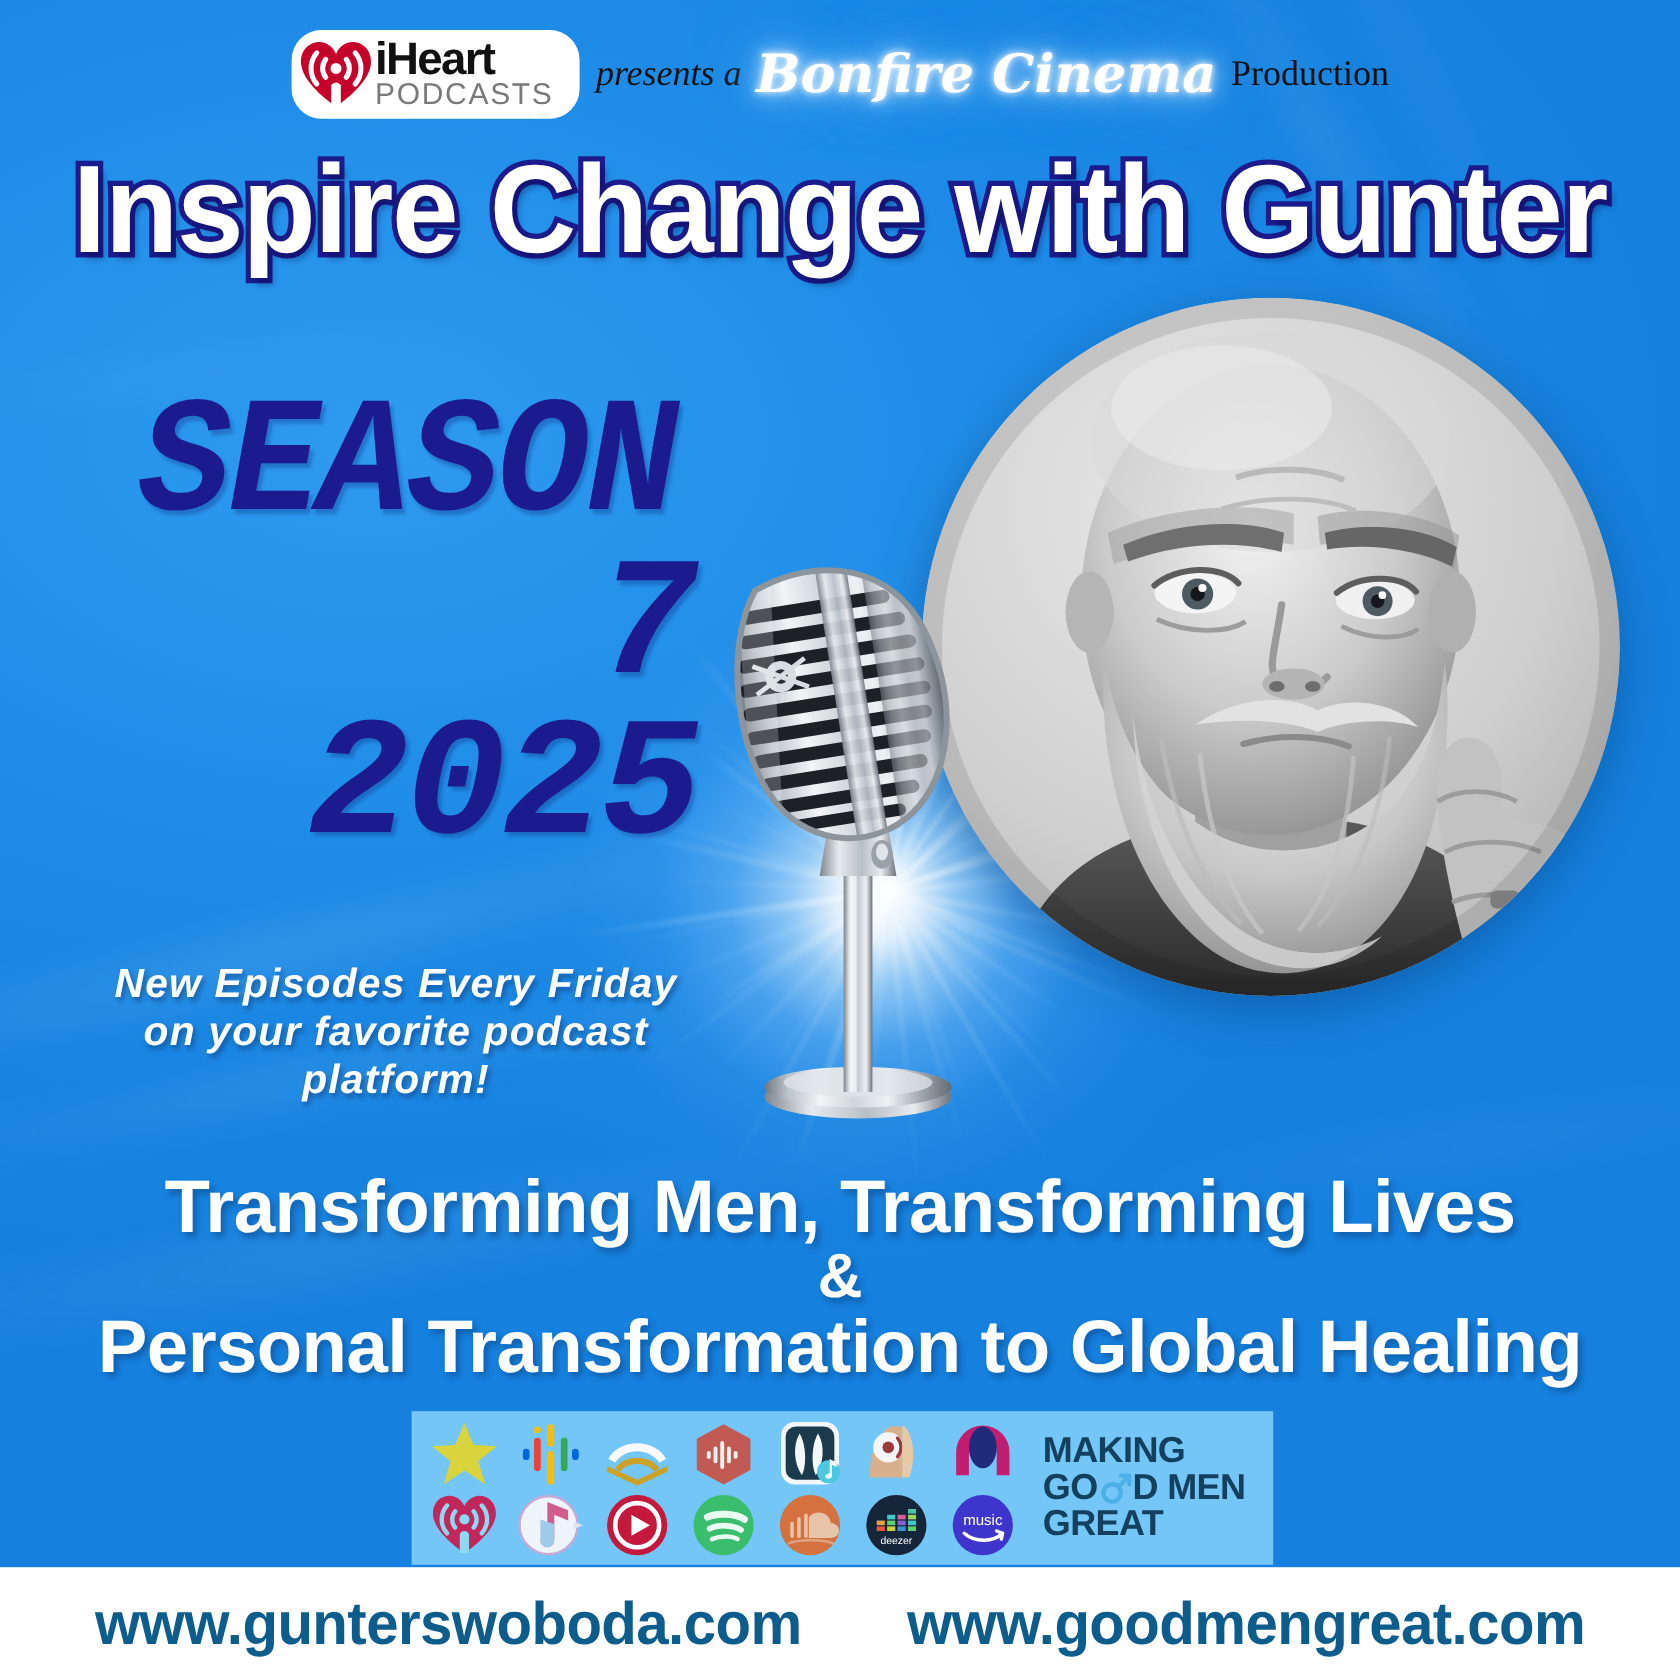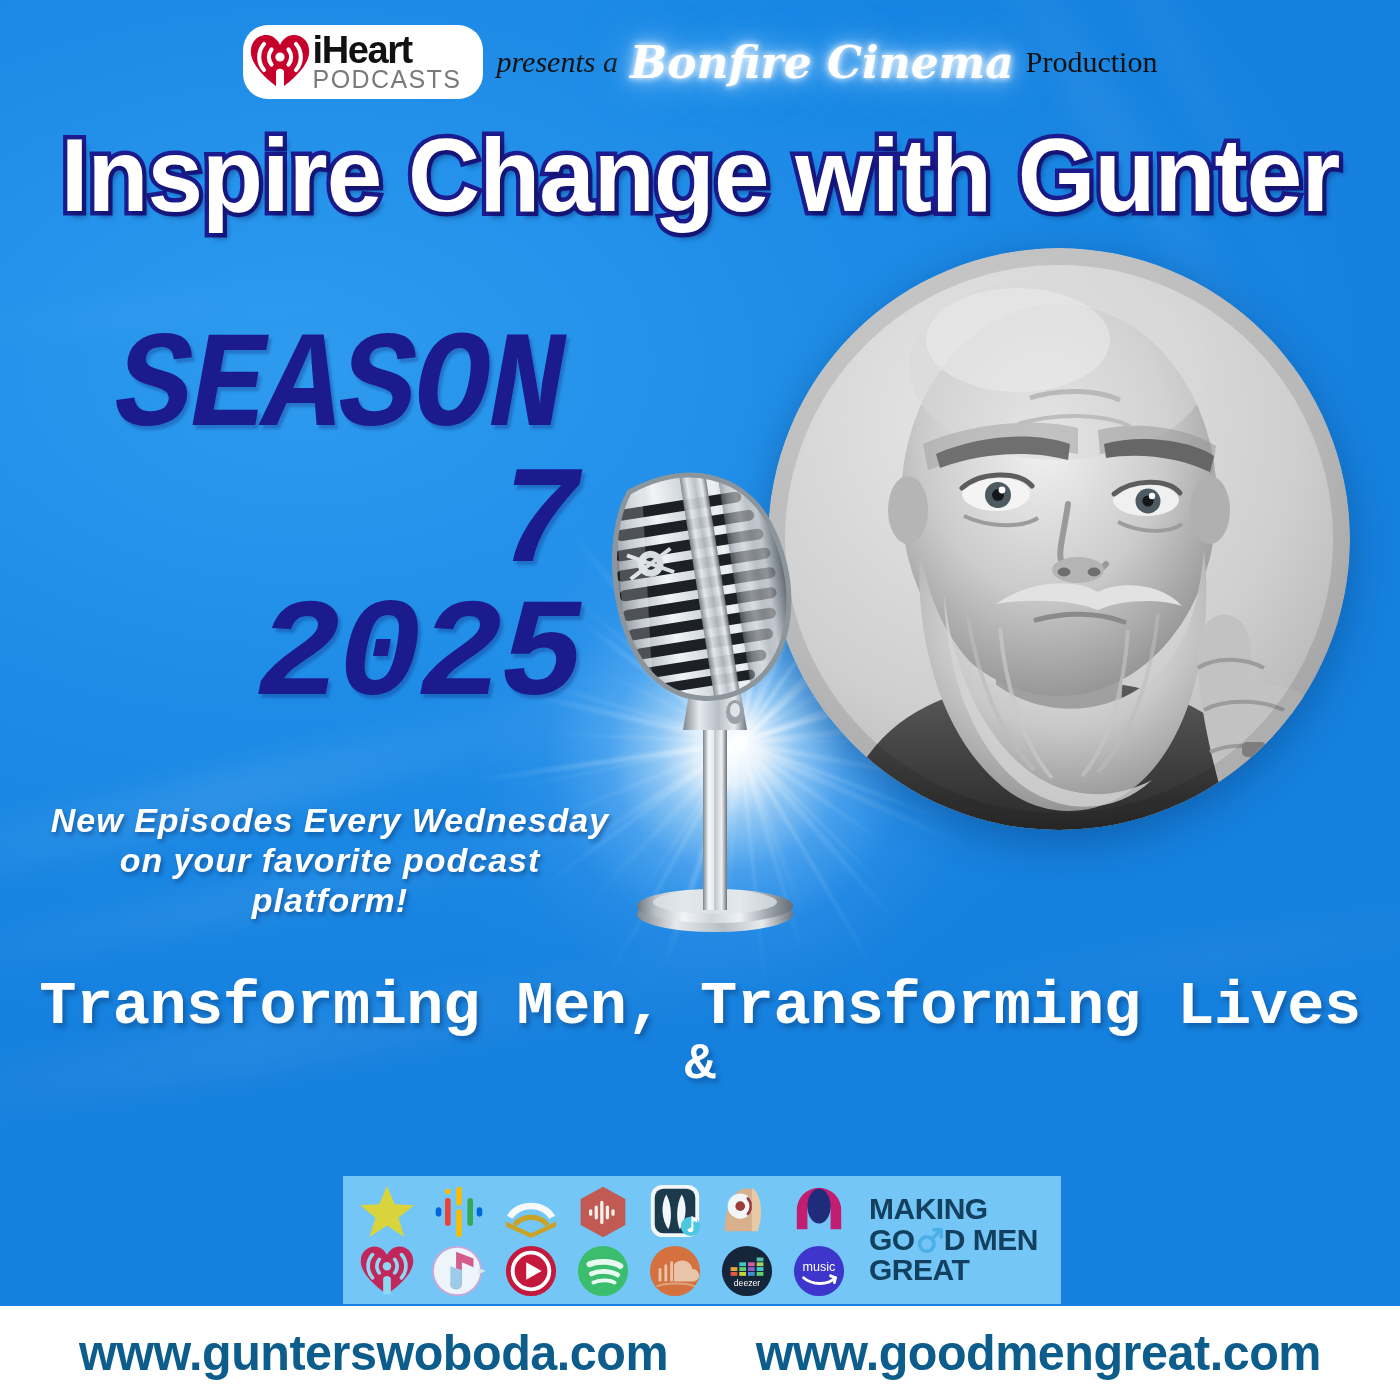--- a/index.html
+++ b/index.html
@@ -183,21 +183,21 @@
   
   .mic { position: absolute; left: 585px; top: 462px; width: 260px; height: 480px; }
 
   
   .mission {
     position: absolute;
     left: 0; top: 975px;
     width: 1400px;
     text-align: center;
     color: #ffffff;
-    font-family: Liberation Mono, monospace;
+    font-family: Liberation Sans, sans-serif;
     font-weight: bold;
     line-height: 1.02;
     text-shadow: 3px 4px 5px rgba(8,45,95,0.40);
   }
   .mission-l1 { font-size: 62px; letter-spacing: -0.5px; }
   .mission-amp { font-size: 52px; }
   .mission-l2 { font-size: 62px; letter-spacing: -0.5px; }
 
   
   .platform-panel {
@@ -517,27 +517,28 @@
 
           <path d="M46 10 L74 10 L50 240 L26 230 Z" fill="#ffffff" opacity=".22"></path>
         </g>
 
         <path d="M60 18 C118 -4 176 16 194 72 C214 134 198 196 160 222 C124 246 74 236 50 196 C24 152 26 62 60 18 Z" fill="none" stroke="#8d959c" stroke-width="5"></path>
       </g>
     </svg>
   </div>
 
   <div class="schedule">
-    <div>New Episodes Every Wednesday</div>
+    <div>New Episodes Every Friday</div>
     <div>on your favorite podcast platform!</div>
   </div>
 
   <div class="mission">
     <div class="mission-l1">Transforming Men, Transforming Lives</div>
     <div class="mission-amp">&amp;</div>
+    <div class="mission-l2">Personal Transformation to Global Healing</div>
   </div>
 
   <div class="platform-panel">
     <div class="icon-grid">
 
       <div class="icon-cell">
         <svg viewBox="0 0 58 58" width="56" height="56">
           <path d="M29 3 L37 22 L57 23 L41 36 L47 56 L29 44 L11 56 L17 36 L1 23 L21 22 Z" fill="#D9D43C"></path>
         </svg>
       </div>

